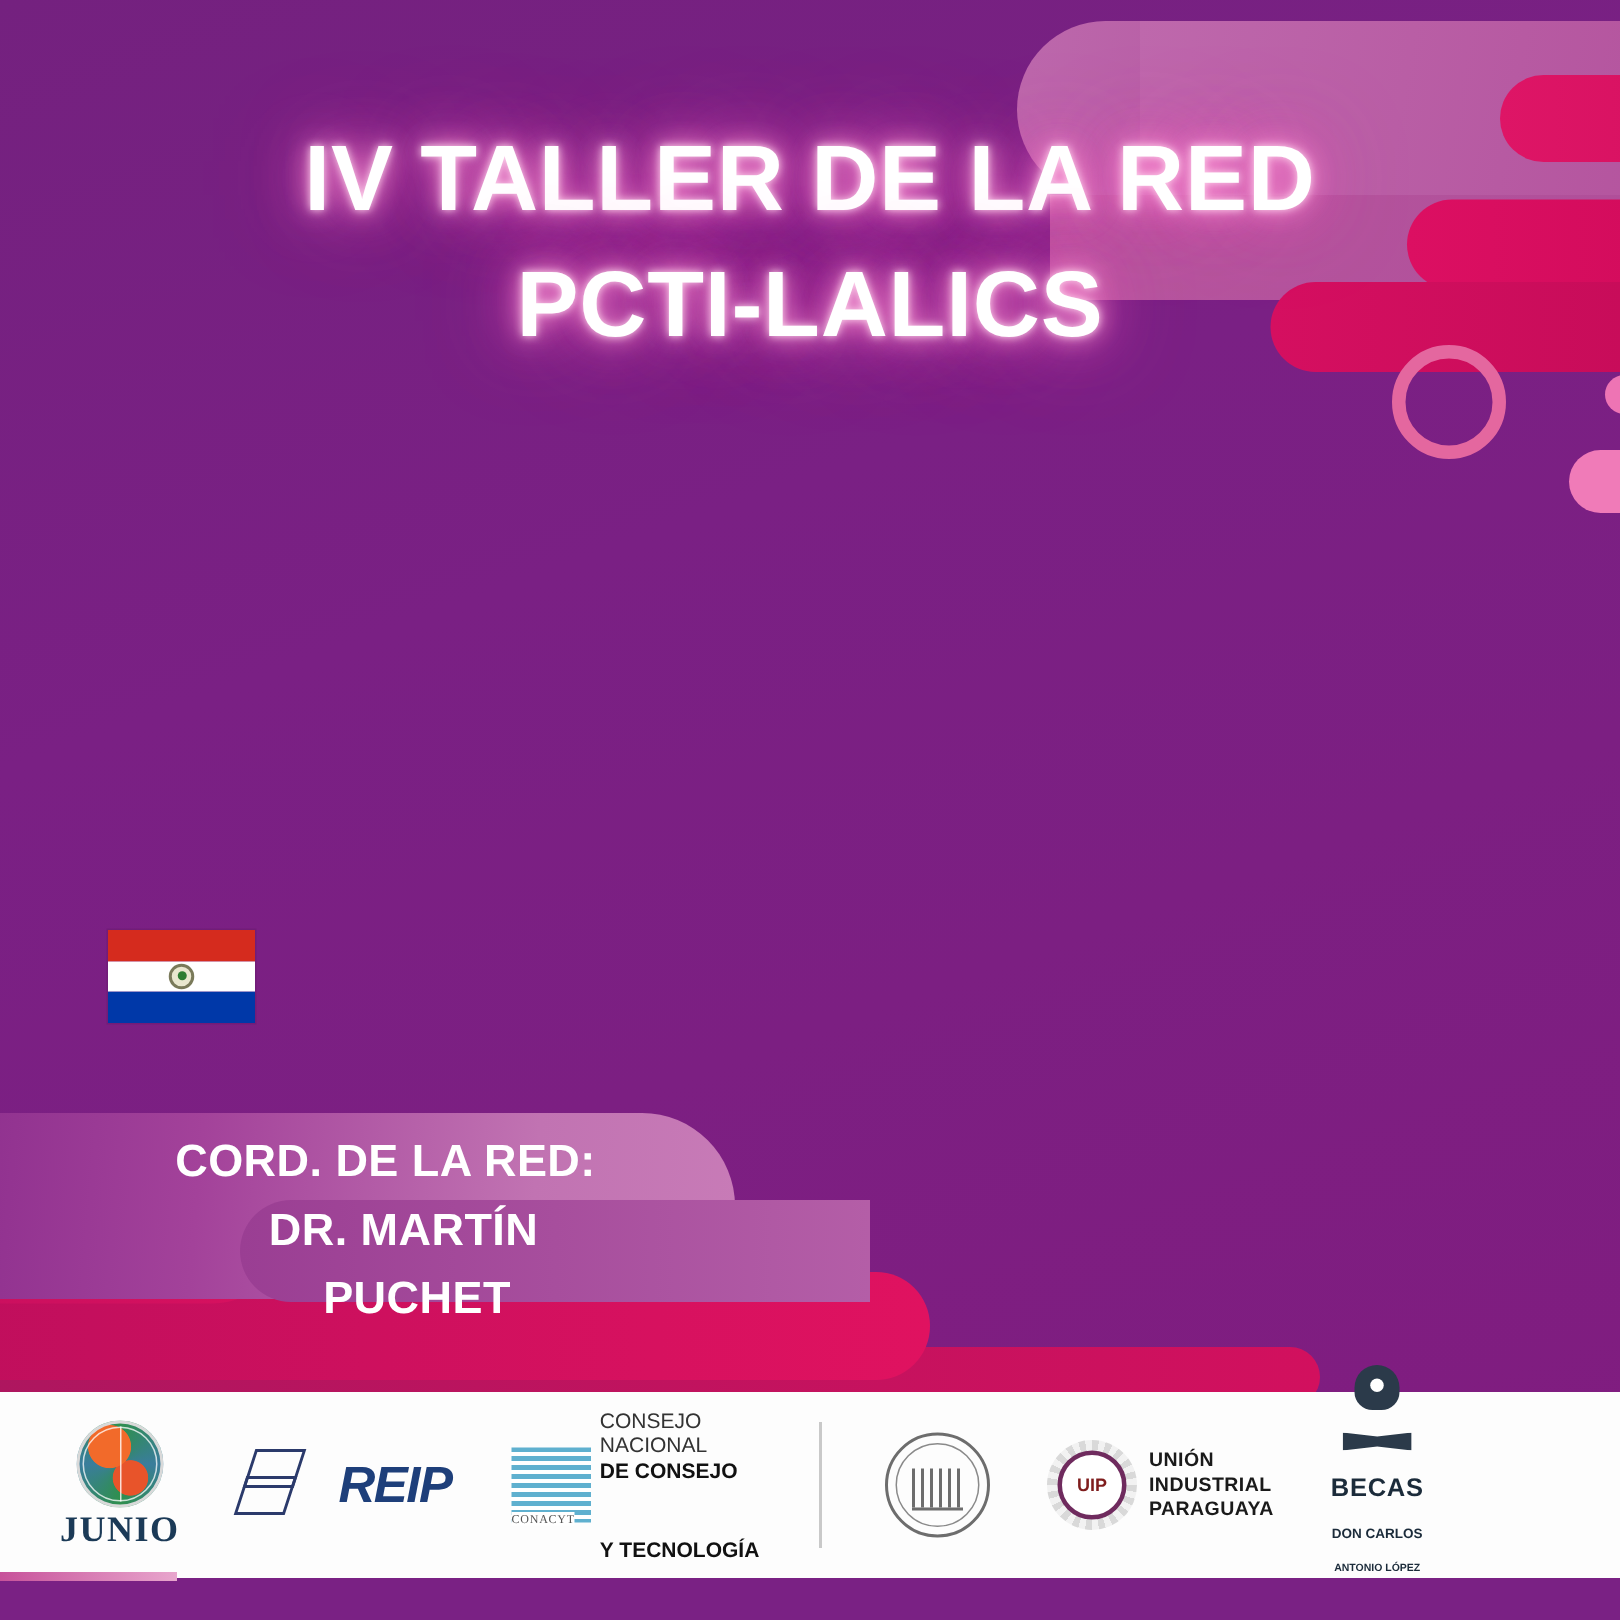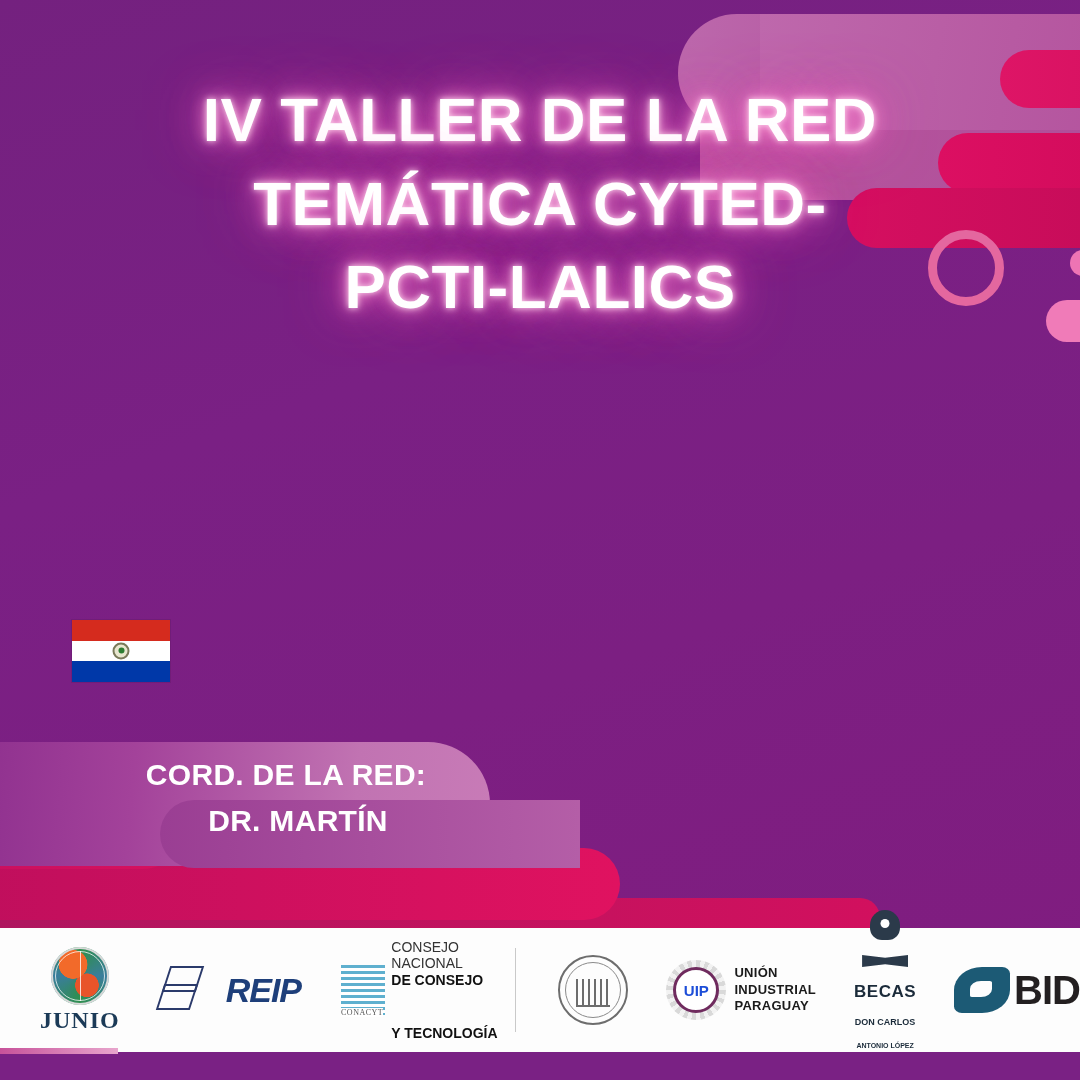--- a/index.html
+++ b/index.html
@@ -188,21 +188,21 @@
   .datetext {
     font-size: 35px;
     font-weight: bold;
     color: #ffffff;
     white-space: nowrap;
     letter-spacing: .3px;
   }
 
   .coord {
     position: absolute;
-    left: 86px; top: 752px;
+    left: 57px; top: 752px;
     width: 400px;
     text-align: center;
     font-size: 30px;
     line-height: 1.52;
     font-weight: bold;
     color: #ffffff;
     letter-spacing: .3px;
   }
   .coord .ln2 { display: block; padding-left: 24px; }
   .coord .ln3 { display: block; padding-left: 42px; }
@@ -328,21 +328,21 @@
     border-radius: 50%;
     background:
       repeating-conic-gradient(#d9d9d9 0deg 9deg, #f2f2f2 9deg 18deg);
     display: flex; align-items: center; justify-content: center;
   }
   .uip .gear .inner {
     width: 40px; height: 40px; border-radius: 50%;
     background: #fff;
     border: 3px solid #6f2b5e;
     display: flex; align-items: center; justify-content: center;
-    font-size: 15px; font-weight: bold; color: #1d4ed8;
+    font-size: 12px; font-weight: bold; color: #7f1d1d;
   }
   .uip .words { line-height: 1.28; }
   .uip .words div { font-size: 13px; font-weight: bold; color: #1a1a1a; letter-spacing: .3px; }
 
   
   .becas { flex-direction: column; gap: 15px; align-items: center; }
   .becas .top {
     width: 30px; height: 30px;
     background: #2b3a4a;
     border-radius: 50% 50% 40% 40%;
@@ -414,38 +414,38 @@
   <div class="shape sh-pink-lt-right"></div>
 
   <div class="shape sh-b-pink3"></div>
   <div class="shape sh-b-pink2"></div>
   <div class="shape sh-b-pink1"></div>
   <div class="shape sh-b-light"></div>
   <div class="shape sh-b-mid-purple"></div>
 
   <div class="title">
     <div>IV TALLER DE LA RED</div>
-    <div>TEMÁTICA CYTED-</div>
     <div>PCTI-LALICS</div>
   </div>
 
 
   <div class="datebar">
     <div class="flag">
       <div class="band red"></div>
       <div class="band white">
         <div class="emblem"></div>
       </div>
       <div class="band blue"></div>
     </div>
   </div>
 
   <div class="coord">
     <span>CORD. DE LA RED:</span>
     <span class="ln2">DR. MARTÍN</span>
+    <span class="ln3">PUCHET</span>
   </div>
 
   <div class="logobar">
 
     <div class="logos-left">
 
       <div class="logo lalics">
         <div class="globe"></div>
         <div class="txt">JUNIO</div>
       </div>
@@ -479,36 +479,32 @@
         </div>
       </div>
 
       <div class="logo uip">
         <div class="gear">
           <div class="inner">UIP</div>
         </div>
         <div class="words">
           <div>UNIÓN</div>
           <div>INDUSTRIAL</div>
-          <div>PARAGUAY</div>
+          <div>PARAGUAYA</div>
         </div>
       </div>
 
       <div class="logo becas">
         <div class="top"></div>
         <div class="book"></div>
         <div class="t1">BECAS</div>
         <div class="t2">DON CARLOS</div>
         <div class="t3">ANTONIO LÓPEZ</div>
         <div class="t4">Excelencia en Talento</div>
       </div>
 
-      <div class="logo bid">
-        <div class="mark"></div>
-        <div class="txt">BID</div>
-      </div>
 
     </div>
   </div>
 
   <div class="bottomstrip"></div>
 
 </div>
 
 </body></html>

